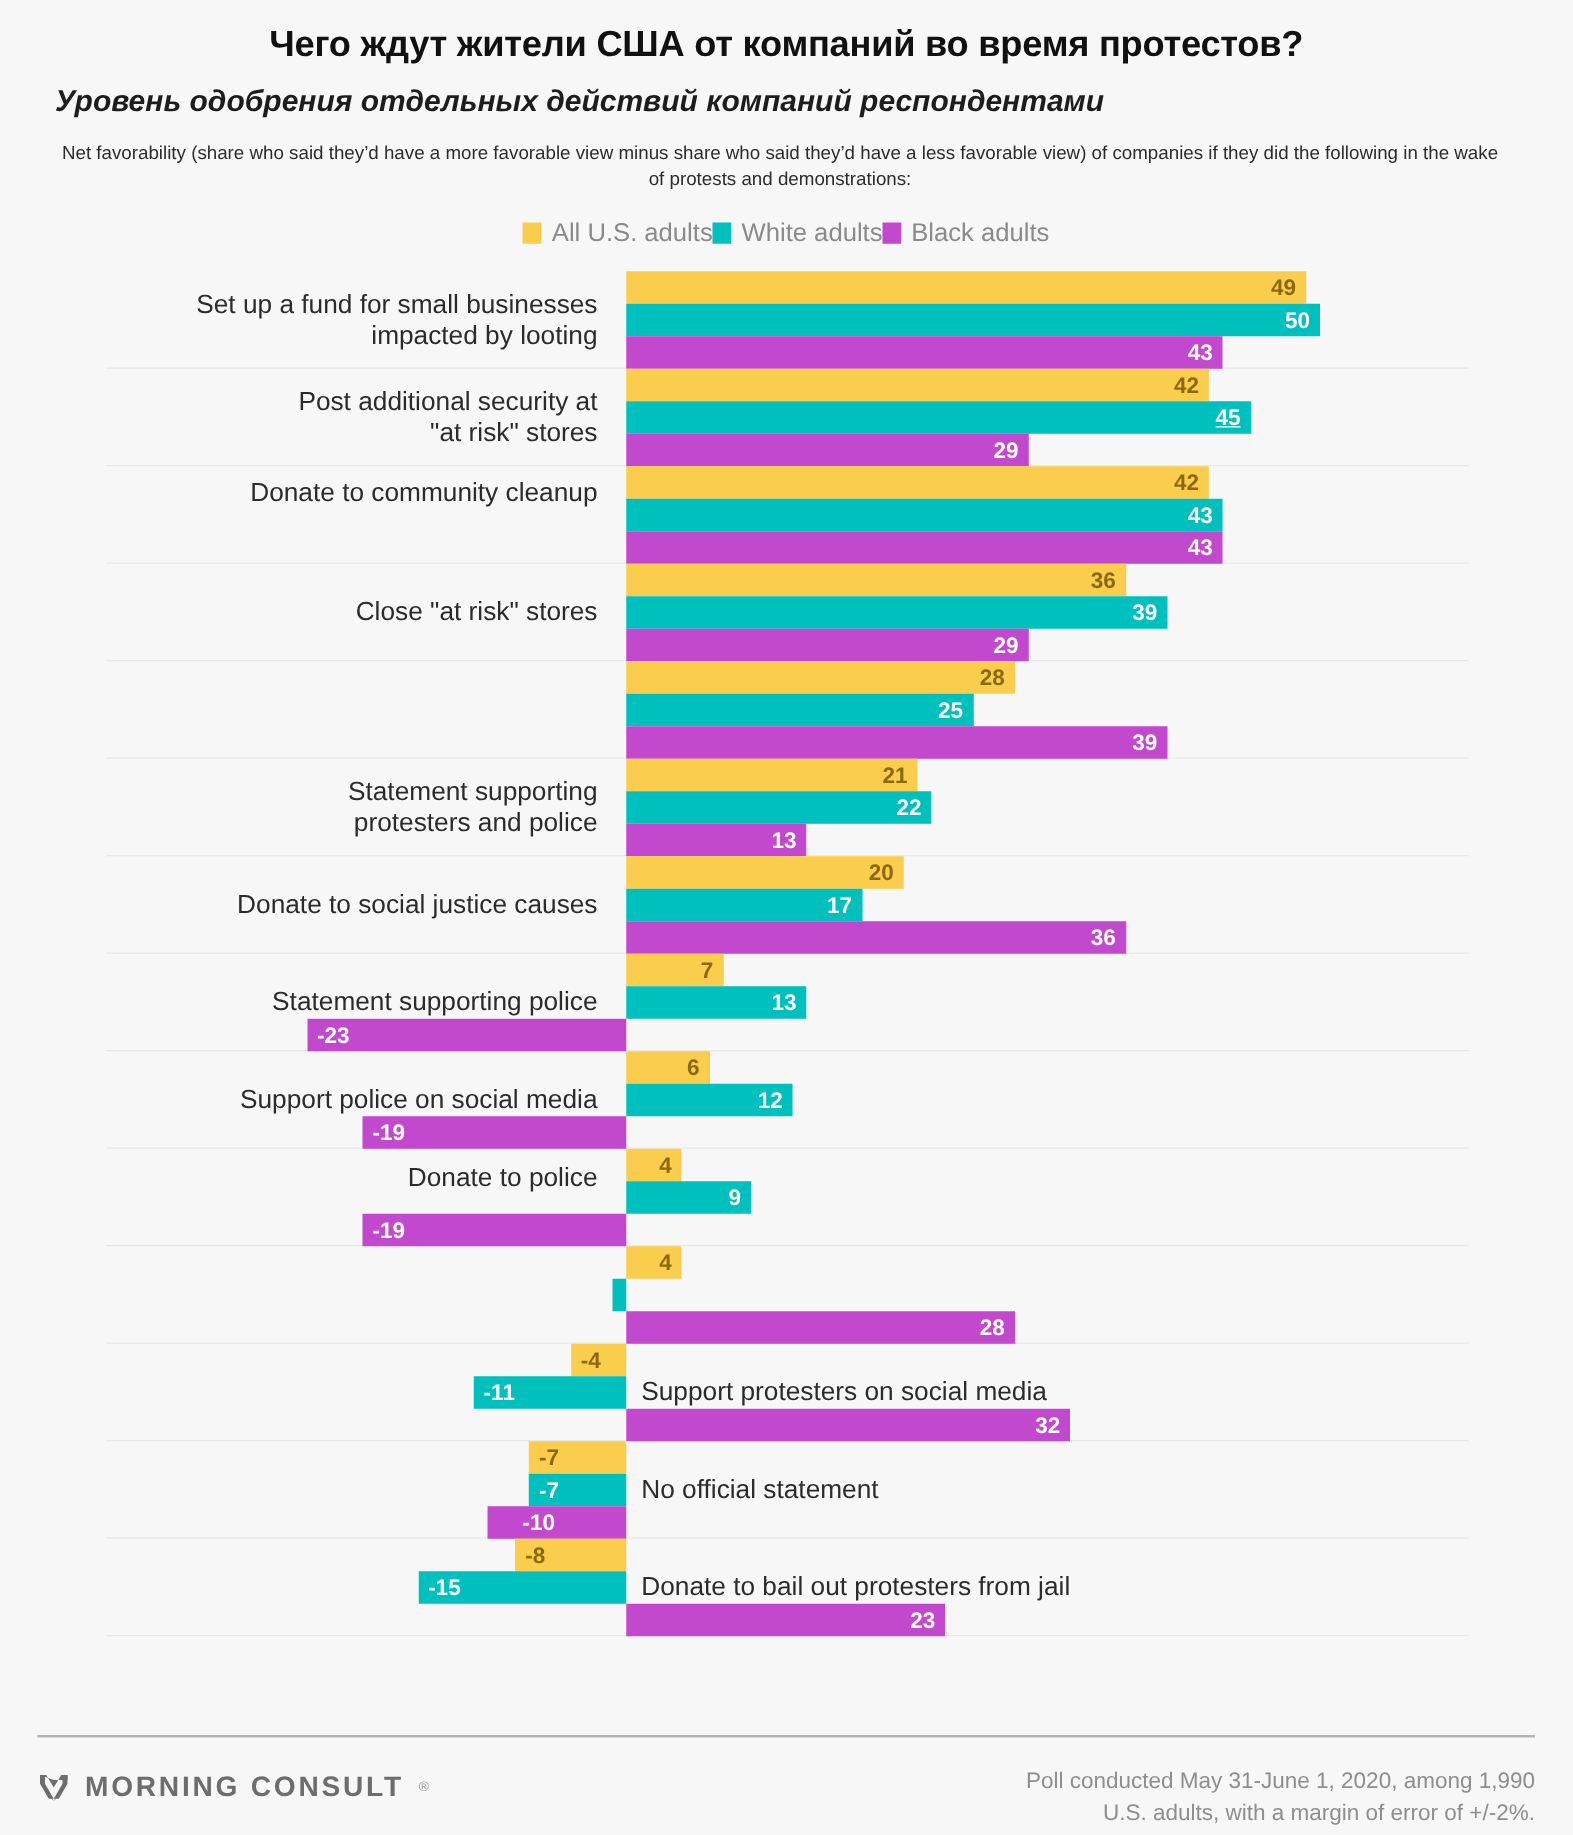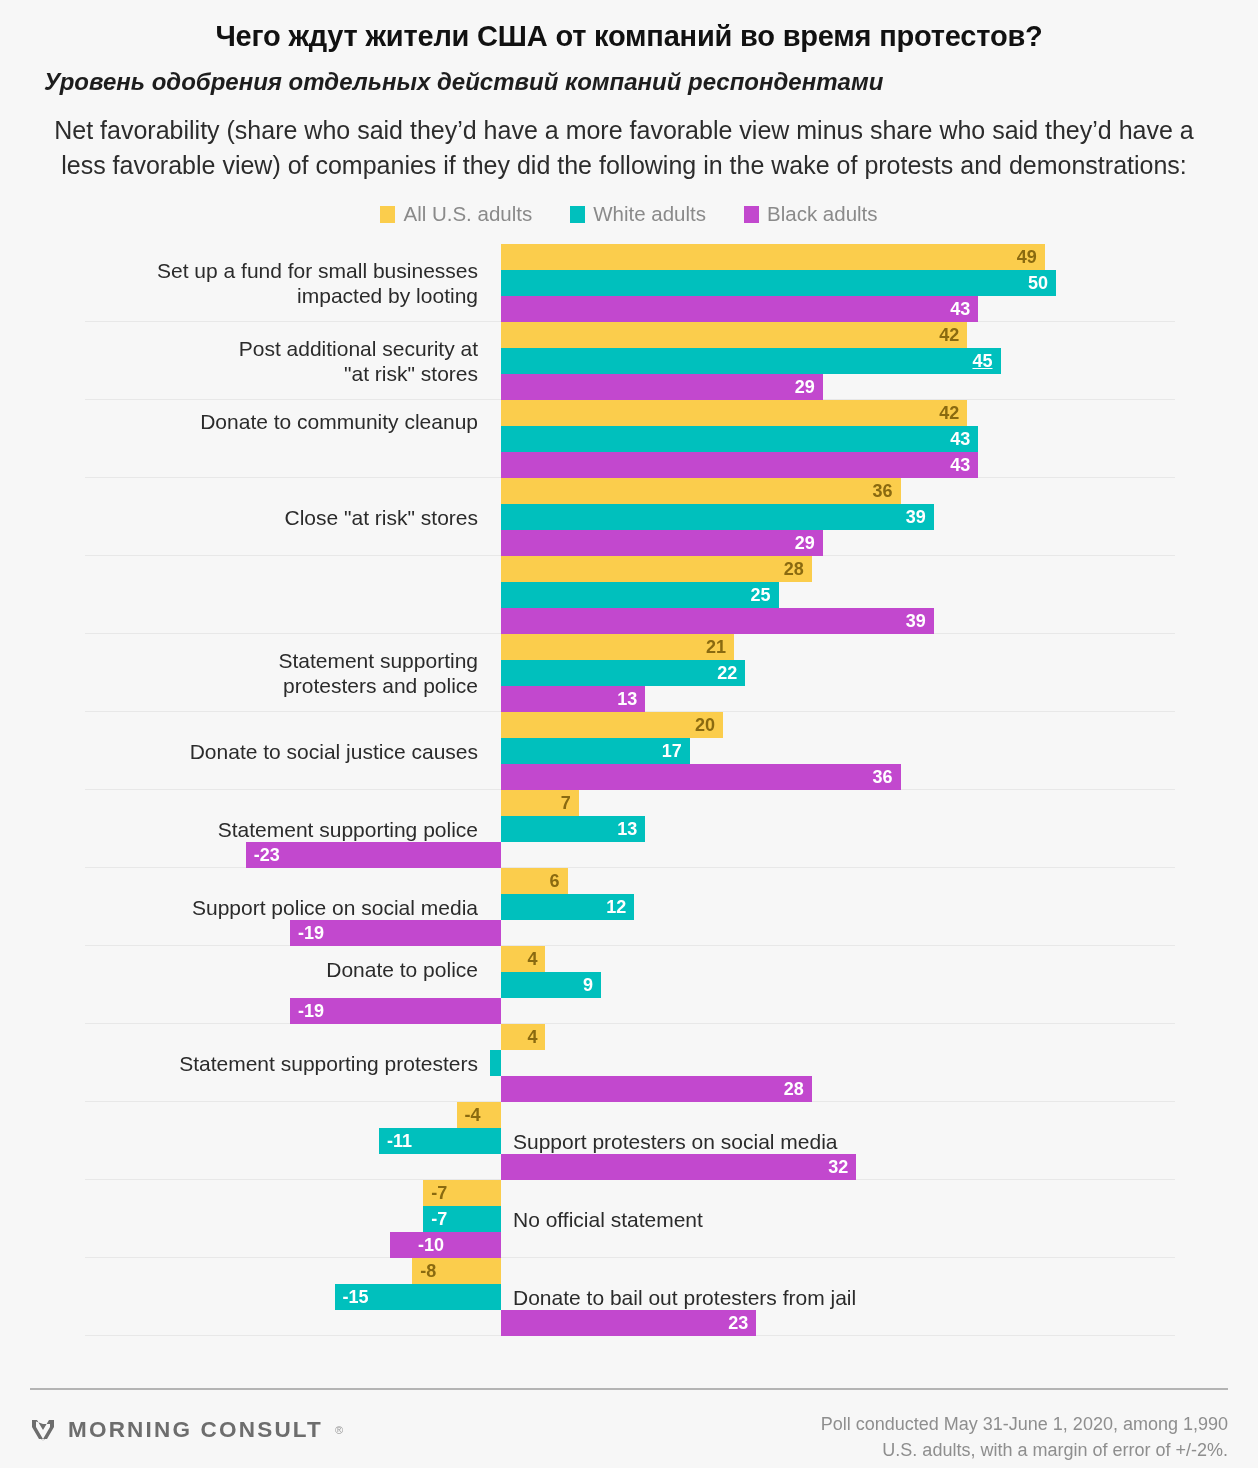--- a/index.html
+++ b/index.html
@@ -27,34 +27,33 @@
   }
   .subtitle {
     font-size: 24px;
     font-style: italic;
     color: #1d1d1d;
     margin: 0;
     padding: 15px 0 0 44px;
     line-height: 1.2;
   }
   .desc {
-    font-size: 25px;
+    font-size: 15px;
     color: #2c2c2c;
     margin: 0;
     padding: 16px 58px 0 48px;
     line-height: 1.38;
     text-align: center;
   }
 
   
   .legend {
     display: flex;
     justify-content: center;
     align-items: center;
-    gap: 38px;
     margin-top: 20px;
   }
   .legend-item { display: flex; align-items: center; gap: 8px; }
   .legend-swatch { width: 15px; height: 17px; display: inline-block; }
   .legend-label { font-size: 20.5px; color: #8a8a8a; }
 
   
   .chart {
     position: relative;
     margin-top: 18px;
@@ -288,21 +287,20 @@
           <div class="bar yellow" style="width: 44.4px; left: 501px; background: rgb(251, 205, 76); top: 0px;"></div>
           <span class="bar-value on-yellow" style="top: 0px; left: 537.4px; transform: translateX(-100%);">4</span>
           <div class="bar teal" style="width: 99.9px; left: 501px; background: rgb(0, 192, 189); top: 26px;"></div>
           <span class="bar-value on-teal" style="top: 26px; left: 592.9px; transform: translateX(-100%);">9</span>
           <div class="bar magenta" style="width: 210.9px; left: 290.1px; background: rgb(194, 72, 206); top: 52px;"></div>
           <span class="bar-value on-magenta" style="top: 52px; left: 298.1px;">-19</span>
         </div>
       </div>
       <div class="row">
         <div class="row-inner">
-          <div class="row-label right-align" style="top: 26.5px;">Statement supporting protesters</div>
           <div class="bar yellow" style="width: 44.4px; left: 501px; background: rgb(251, 205, 76); top: 0px;"></div>
           <span class="bar-value on-yellow" style="top: 0px; left: 537.4px; transform: translateX(-100%);">4</span>
           <div class="bar teal" style="width: 11.1px; left: 489.9px; background: rgb(0, 192, 189); top: 26px;"></div>
           <div class="bar magenta" style="width: 310.8px; left: 501px; background: rgb(194, 72, 206); top: 52px;"></div>
           <span class="bar-value on-magenta" style="top: 52px; left: 803.8px; transform: translateX(-100%);">28</span>
         </div>
       </div>
       <div class="row">
         <div class="row-inner">
           <div class="row-label left-align" style="top: 26.5px;">Support protesters on social media</div>

